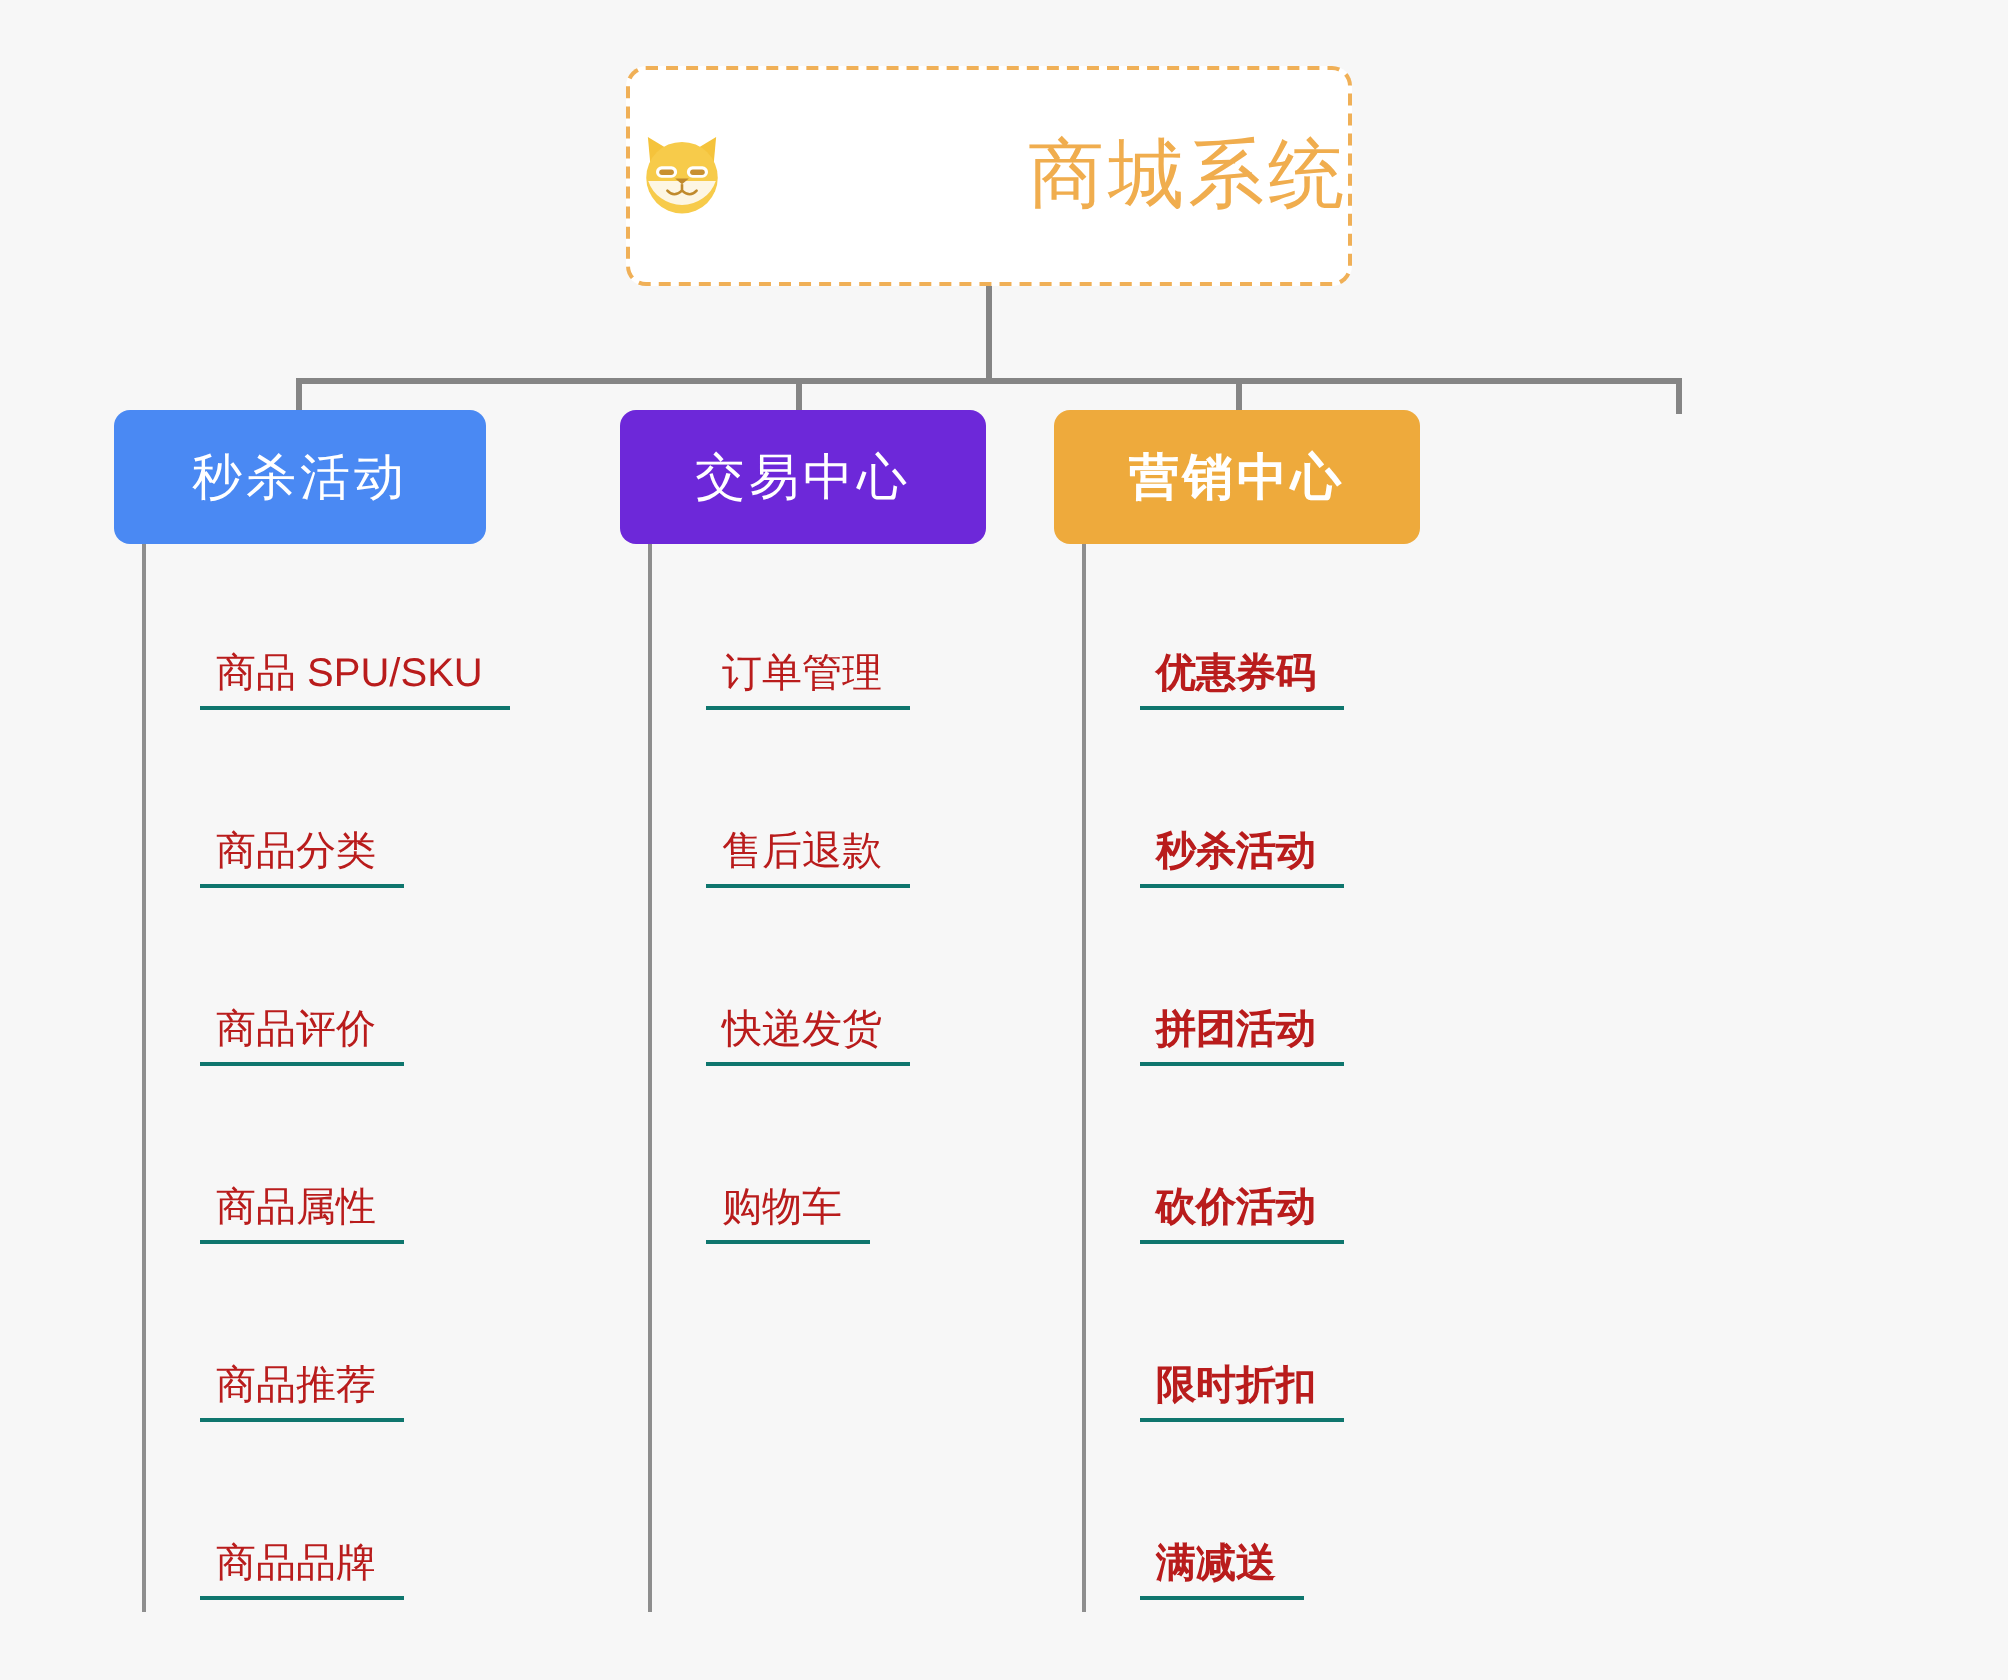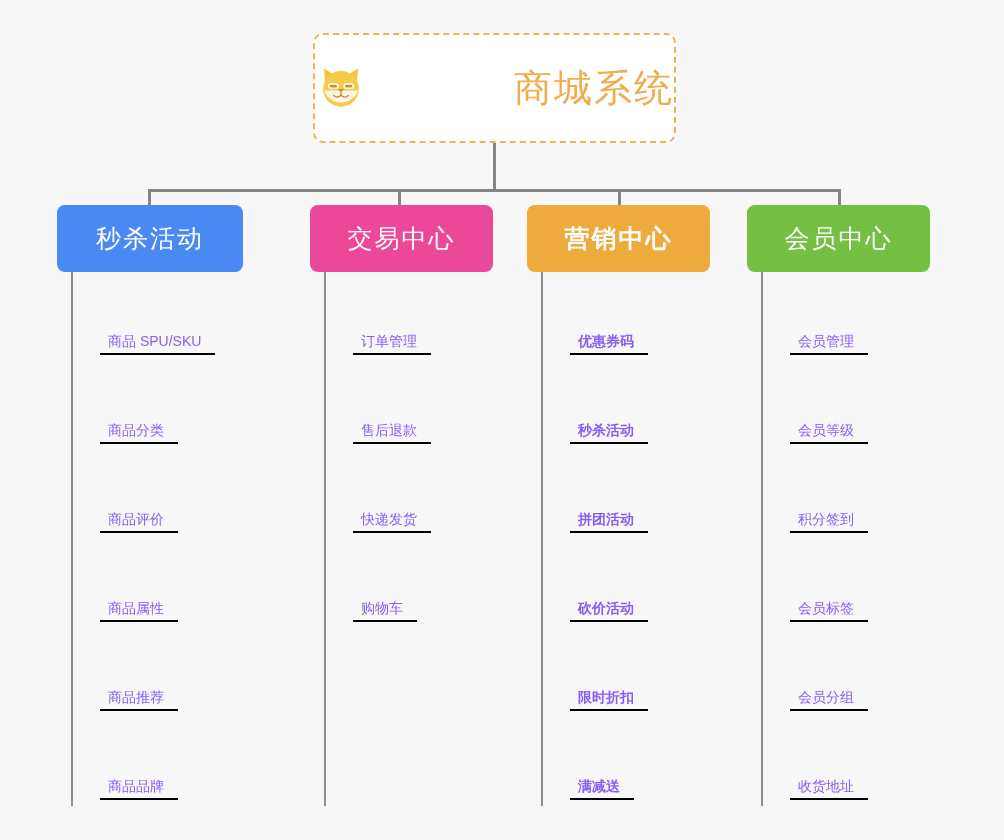--- a/index.html
+++ b/index.html
@@ -89,25 +89,25 @@
   }
   .item {
     box-sizing: border-box;
     height: 89px;
     display: flex;
     align-items: flex-end;
     padding-bottom: 6px;
     padding-left: 29px;
   }
   .item-label {
-    font-size: 14px;
-    color: #8b5cf6;
+    font-size: 20px;
+    color: #b91c1c;
     white-space: nowrap;
     padding: 0 14px 4px 8px;
-    border-bottom: 2px solid #000000;
+    border-bottom: 2px solid #0f766e;
     line-height: 1.15;
   }
 </style>
 </head>
 <body style="background: rgb(247, 247, 247);">
 
 <div id="canvas">
 
   <div class="root-box">
     <svg class="shiba" viewBox="0 0 64 64">
@@ -162,21 +162,21 @@
       <div class="item">
           <span class="item-label">商品推荐</span>
         </div>
       <div class="item">
           <span class="item-label">商品品牌</span>
         </div>
     </div>
   </div>
 
   <div class="column" style="left:310px; width:183px;">
-    <div class="cat-box" style="width: 183px; background: #ec4899;">交易中心</div>
+    <div class="cat-box" style="width: 183px; background: #6d28d9;">交易中心</div>
     <div class="rail" style="left:14px; top:67px; height:534px;"></div>
     <div class="items" style="left:14px;">
       <div class="item">
           <span class="item-label">订单管理</span>
         </div>
       <div class="item">
           <span class="item-label">售后退款</span>
         </div>
       <div class="item">
           <span class="item-label">快递发货</span>
@@ -205,38 +205,14 @@
         </div>
       <div class="item">
           <span class="item-label">限时折扣</span>
         </div>
       <div class="item">
           <span class="item-label">满减送</span>
         </div>
     </div>
   </div>
 
-  <div class="column" style="left:747px; width:183px;">
-    <div class="cat-box" style="width: 183px; background: rgb(116, 192, 67);">会员中心</div>
-    <div class="rail" style="left:14px; top:67px; height:534px;"></div>
-    <div class="items" style="left:14px;">
-      <div class="item">
-          <span class="item-label">会员管理</span>
-        </div>
-      <div class="item">
-          <span class="item-label">会员等级</span>
-        </div>
-      <div class="item">
-          <span class="item-label">积分签到</span>
-        </div>
-      <div class="item">
-          <span class="item-label">会员标签</span>
-        </div>
-      <div class="item">
-          <span class="item-label">会员分组</span>
-        </div>
-      <div class="item">
-          <span class="item-label">收货地址</span>
-        </div>
-    </div>
-  </div>
 
 </div>
 
 </body></html>

